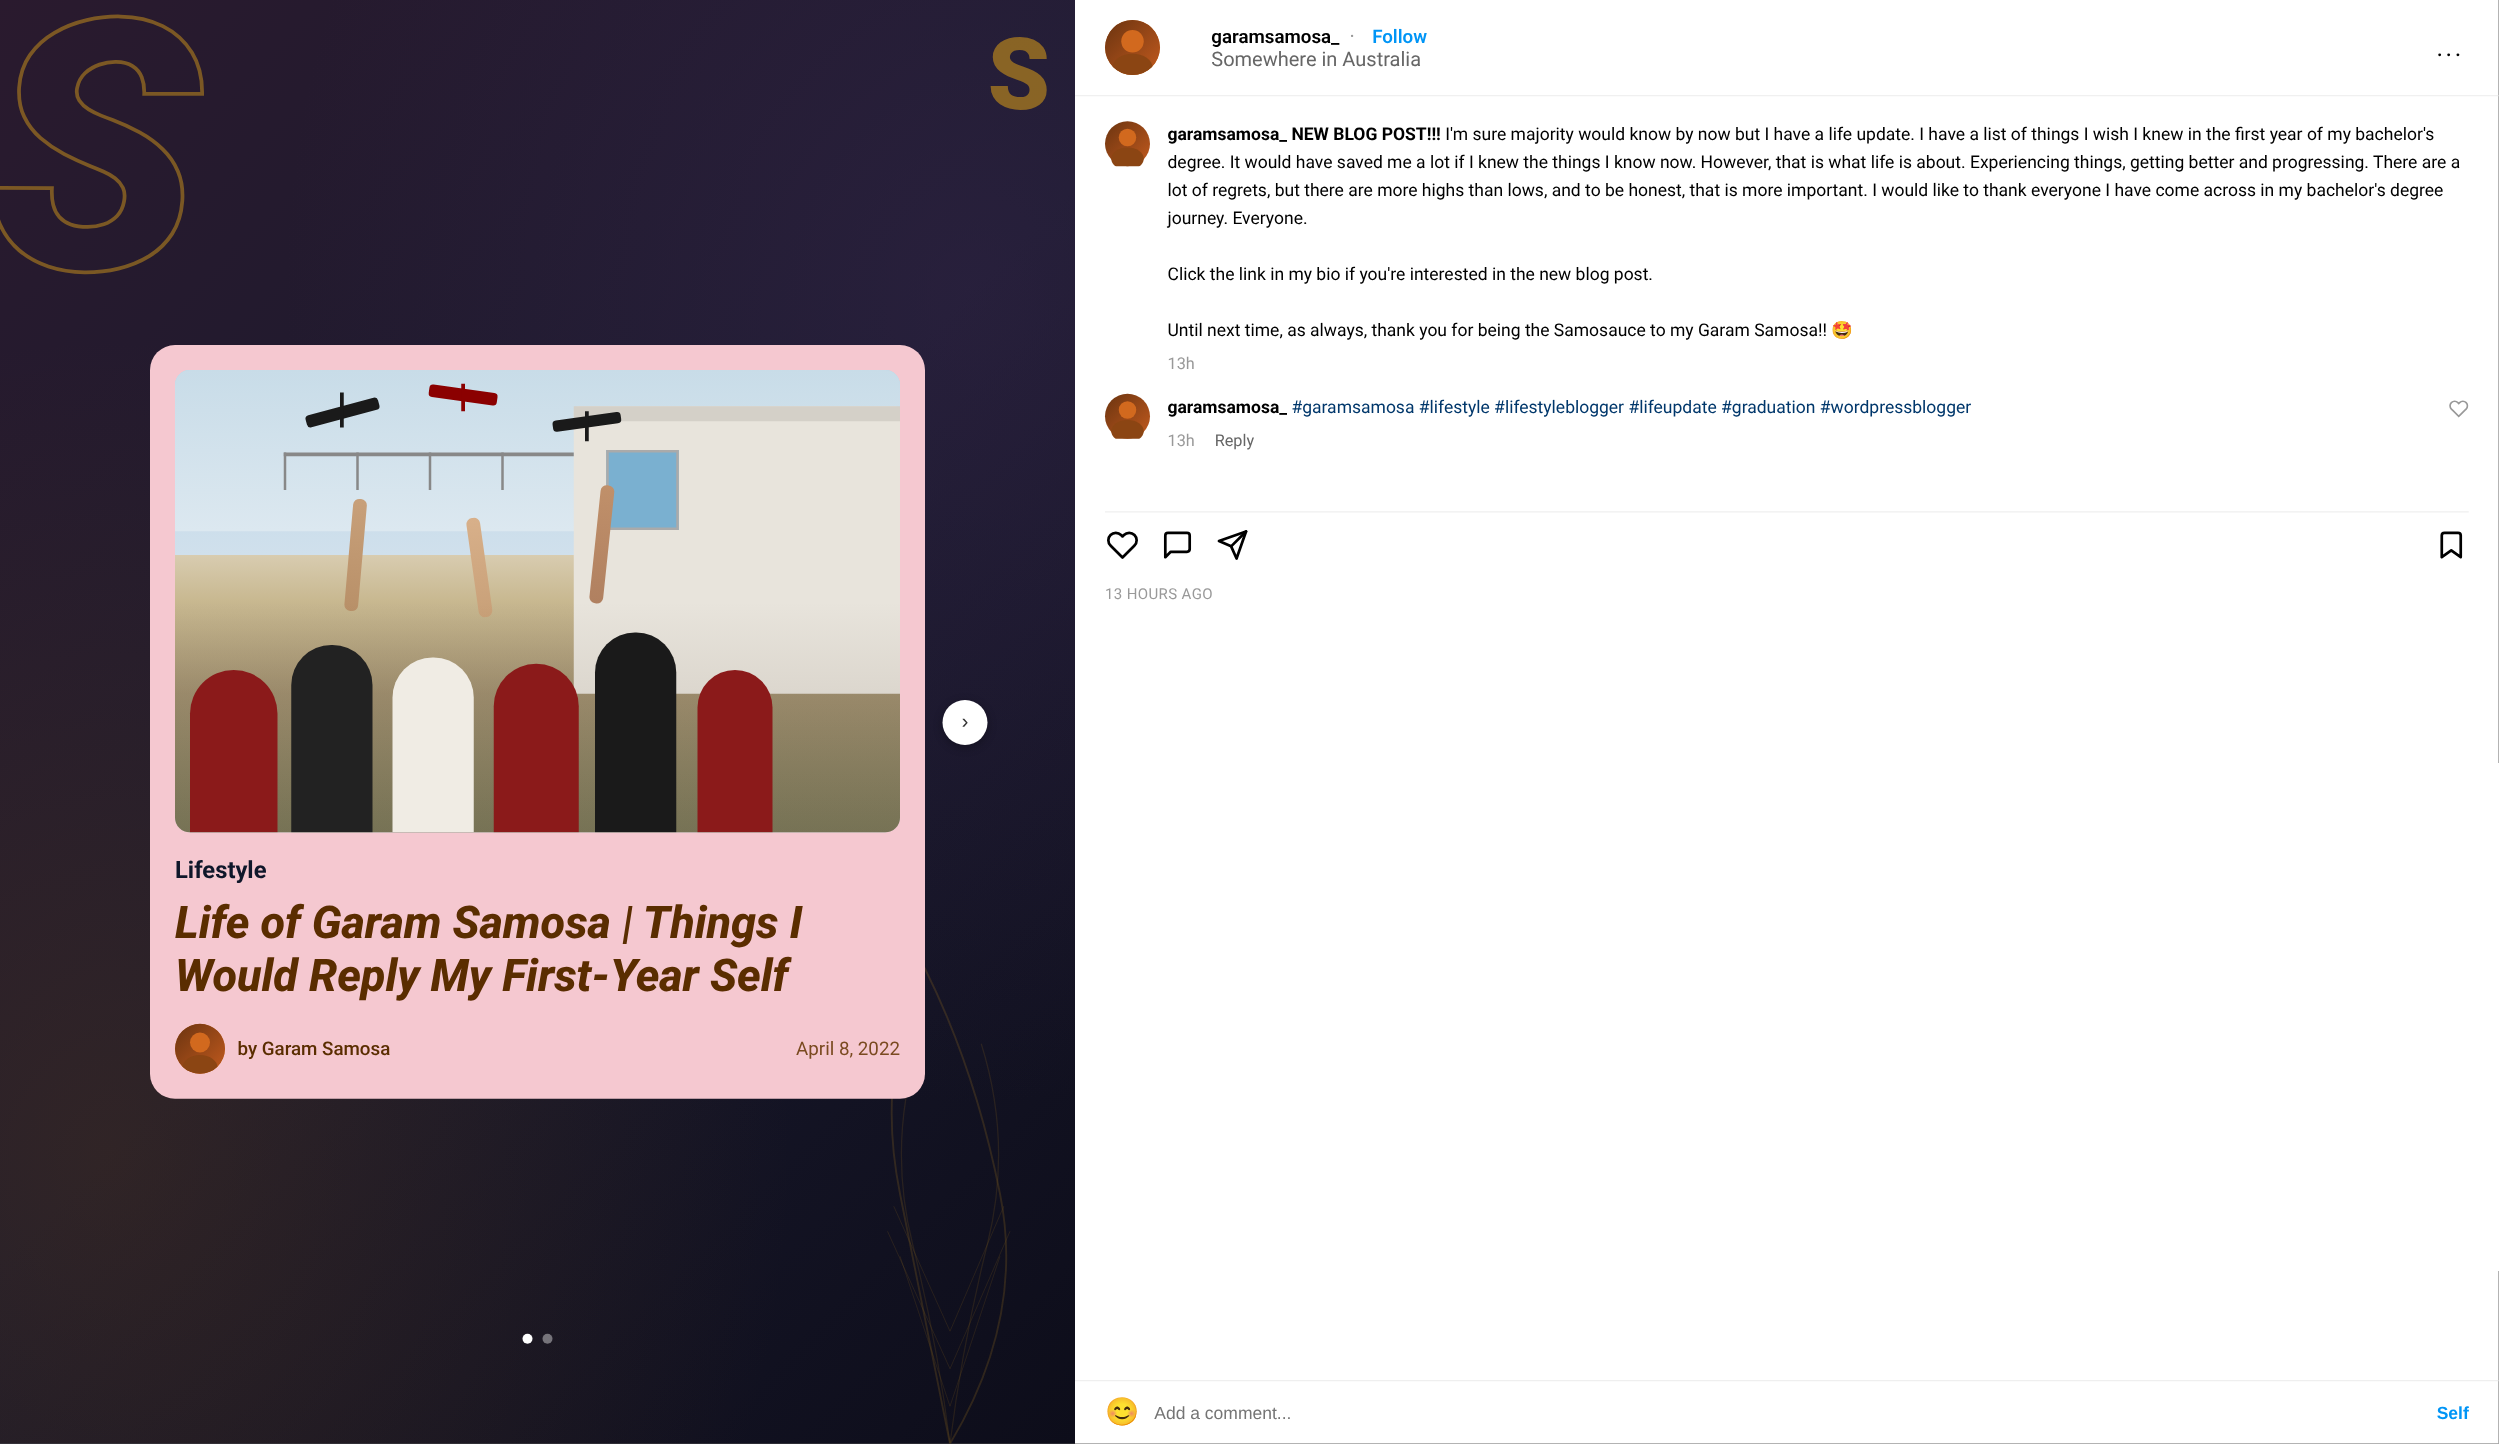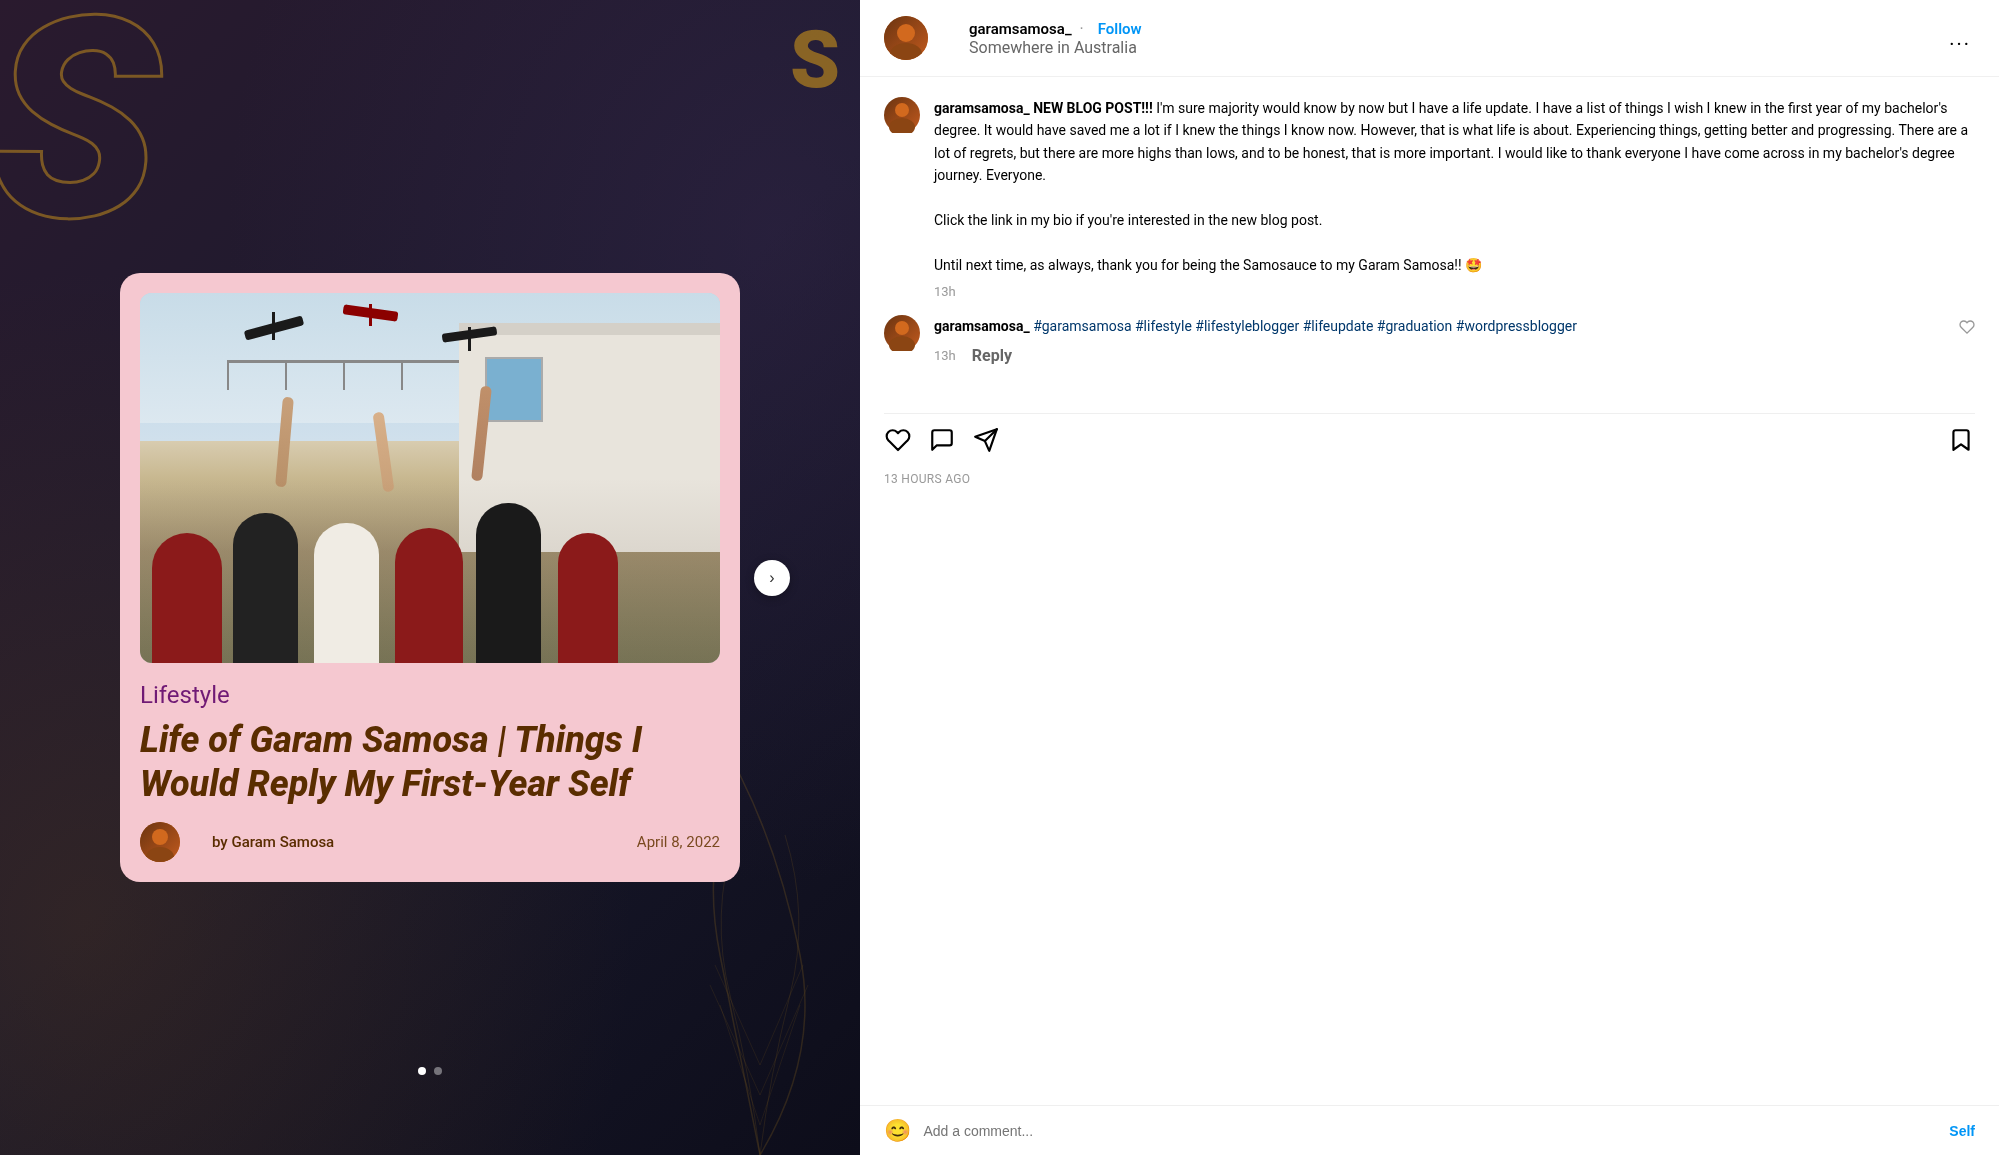--- a/index.html
+++ b/index.html
@@ -100,40 +100,40 @@
 
     .grad-photo::before {
       content: '';
       position: absolute;
       top: 0; left: 0; right: 0;
       height: 40%;
       background: linear-gradient(180deg, #b8d4e8 0%, #d0e0ec 100%);
     }
 
     .post-card-category {
-      color: #701a75;
-      font-weight: 400;
-      font-size: 24px;
+      color: #0f172a;
+      font-weight: 700;
+      font-size: 19px;
       margin-top: 18px;
       margin-bottom: 10px;
     }
 
     .post-card-title {
       color: #5a2d00;
       font-size: 36px;
       font-weight: 800;
       line-height: 1.2;
       margin-bottom: 16px;
       font-style: italic;
     }
 
     .post-card-meta {
       display: flex;
       align-items: center;
-      gap: 32px;
+      gap: 10px;
     }
 
     .post-card-avatar {
       width: 40px;
       height: 40px;
       border-radius: 50%;
       background: linear-gradient(135deg, #8b4513, #d2691e);
       overflow: hidden;
       flex-shrink: 0;
     }
@@ -572,21 +572,21 @@
           <ellipse cx="18" cy="30" rx="13" ry="9" fill="#8b4513"></ellipse>
         </svg>
       </div>
       <div class="comment-body" style="flex:1;">
         <span class="comment-text">
           <span class="comment-username">garamsamosa_</span>
           <span class="hashtags-text"> <span>#garamsamosa #lifestyle #lifestyleblogger #lifeupdate #graduation #wordpressblogger</span></span>
         </span>
         <div style="display:flex;gap:16px;margin-top:8px;align-items:center;">
           <span class="comment-time" style="margin:0;">13h</span>
-          <span style="color:#666;font-size:16px;font-weight:700;cursor:pointer;text-align:right;">Reply</span>
+          <span style="color:#666;font-size:13px;font-weight:400;cursor:pointer;text-align:right;">Reply</span>
         </div>
       </div>
       <div style="margin-left:16px;margin-top:4px;">
         <svg width="16" height="16" viewBox="0 0 24 24" fill="none" stroke="#999" stroke-width="2">
           <path d="M20.84 4.61a5.5 5.5 0 0 0-7.78 0L12 5.67l-1.06-1.06a5.5 5.5 0 0 0-7.78 7.78l1.06 1.06L12 21.23l7.78-7.78 1.06-1.06a5.5 5.5 0 0 0 0-7.78z"></path>
         </svg>
       </div>
     </div>
   </div>
 

